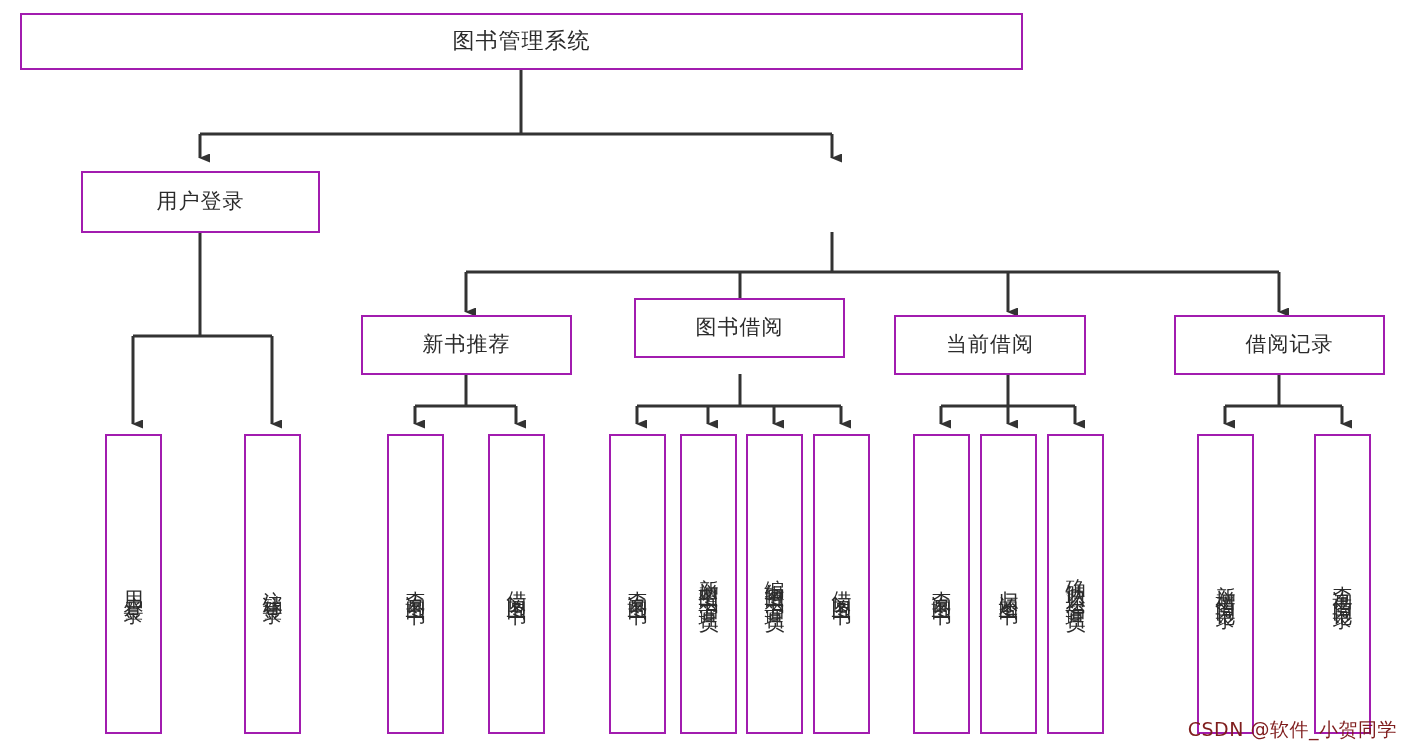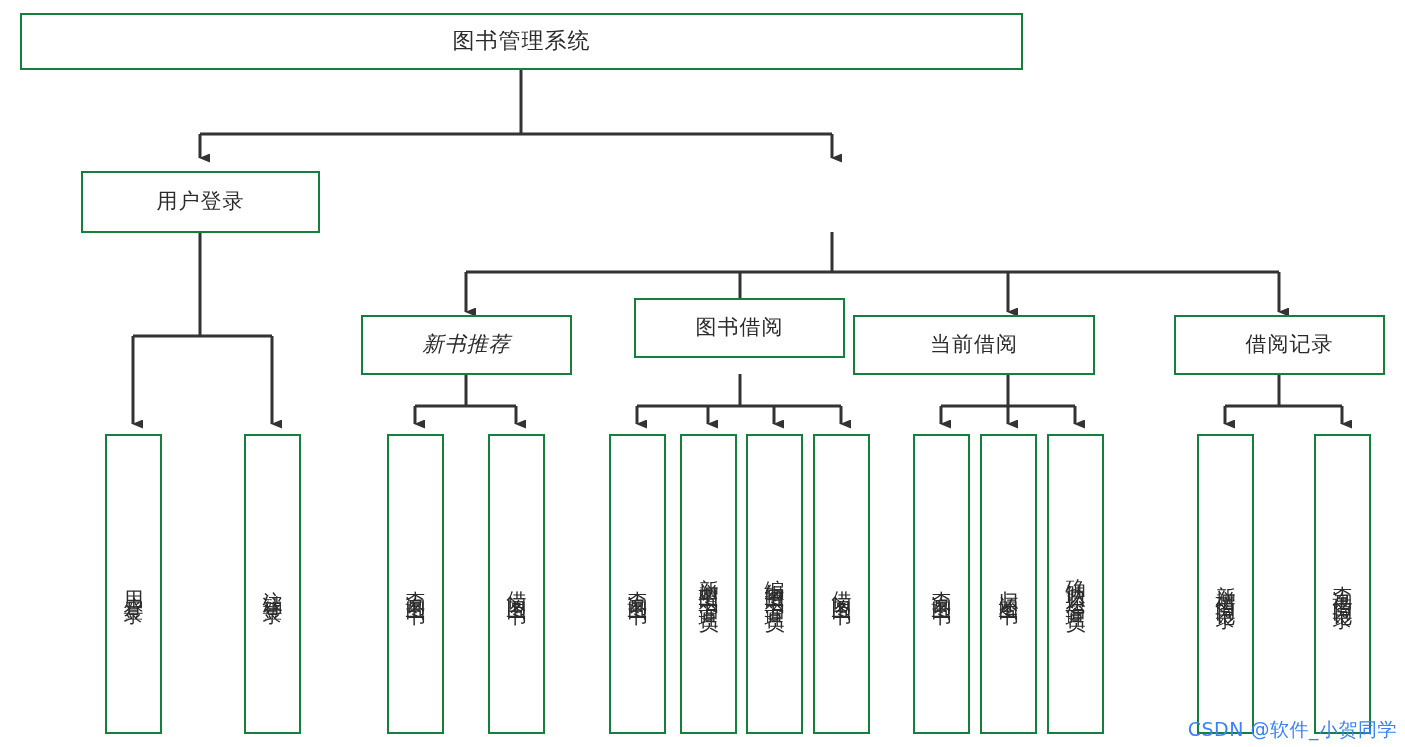--- a/index.html
+++ b/index.html
@@ -23,21 +23,21 @@
     left: 0;
     top: 0;
     width: 1405px;
     height: 747px;
     pointer-events: none;
   }
   .node {
     position: absolute;
     box-sizing: border-box;
     background: #ffffff;
-    border: 2px solid #15803d;
+    border: 2px solid #a21caf;
     display: flex;
     align-items: center;
     justify-content: center;
     color: #2b2b2b;
   }
   .node-h {
     
     font-size: 21px;
     letter-spacing: 1px;
     line-height: 1.2;
@@ -59,21 +59,21 @@
     line-height: 1.05;
     white-space: nowrap;
     text-align: center;
     color: #2b2b2b;
   }
   #watermark {
     position: absolute;
     right: 8px;
     bottom: 4px;
     font-size: 19px;
-    color: #3b82f6;
+    color: #7f1d1d;
     letter-spacing: 0.5px;
     white-space: nowrap;
     user-select: none;
   }
 </style>
 </head>
 <body>
 
 <div id="diagram-canvas">
 
@@ -125,25 +125,25 @@
       <path d="M 1225,406 L 1225,424" marker-end="url(#arrowhead)"></path>
       <path d="M 1342,406 L 1342,424" marker-end="url(#arrowhead)"></path>
     </g>
   </svg>
 
   <div class="node node-h node-root" style="left:20px; top:13px; width:1003px; height:57px;">图书管理系统</div>
 
   <div class="node node-h" style="left:81px; top:171px; width:239px; height:62px;">用户登录</div>
 
 
-  <div class="node node-h" style="left:361px; top:315px; width:211px; height:60px;font-style:italic;">新书推荐</div>
+  <div class="node node-h" style="left:361px; top:315px; width:211px; height:60px;">新书推荐</div>
 
   <div class="node node-h" style="left:634px; top:298px; width:211px; height:60px;">图书借阅</div>
 
-  <div class="node node-h" style="left:853px; top:315px; width:242px; height:60px;">当前借阅</div>
+  <div class="node node-h" style="left:894px; top:315px; width:192px; height:60px;">当前借阅</div>
 
   <div class="node node-h" style="left:1174px; top:315px; width:211px; height:60px;padding-left:20px;">借阅记录</div>
 
   <div class="node node-v" style="left:105px; top:434px; width:57px; height:300px;">
     <span class="vtext">用户登录</span>
   </div>
   <div class="node node-v" style="left:244px; top:434px; width:57px; height:300px;">
     <span class="vtext">注销登录</span>
   </div>
 

